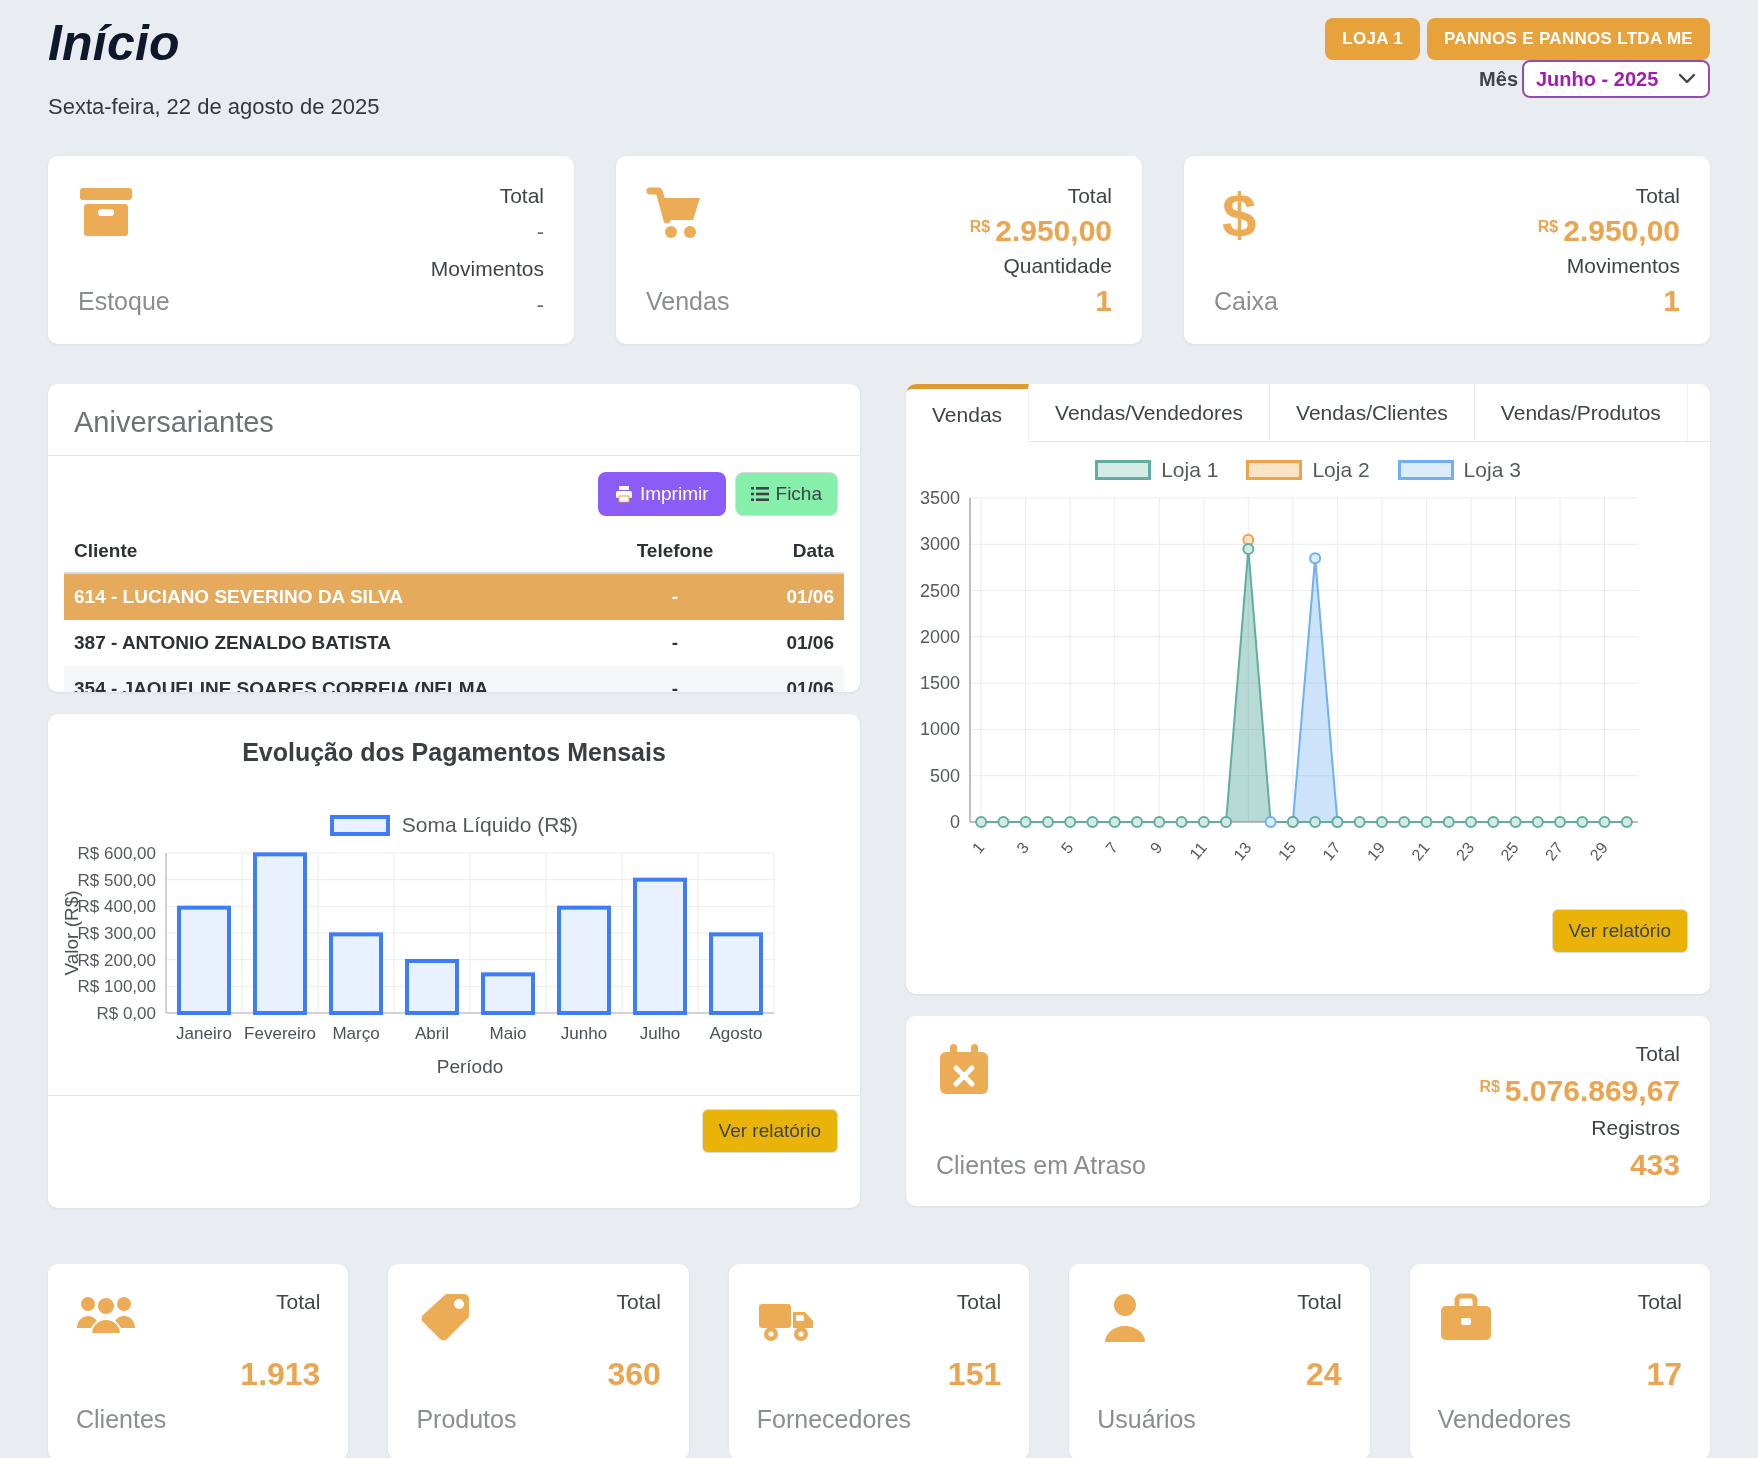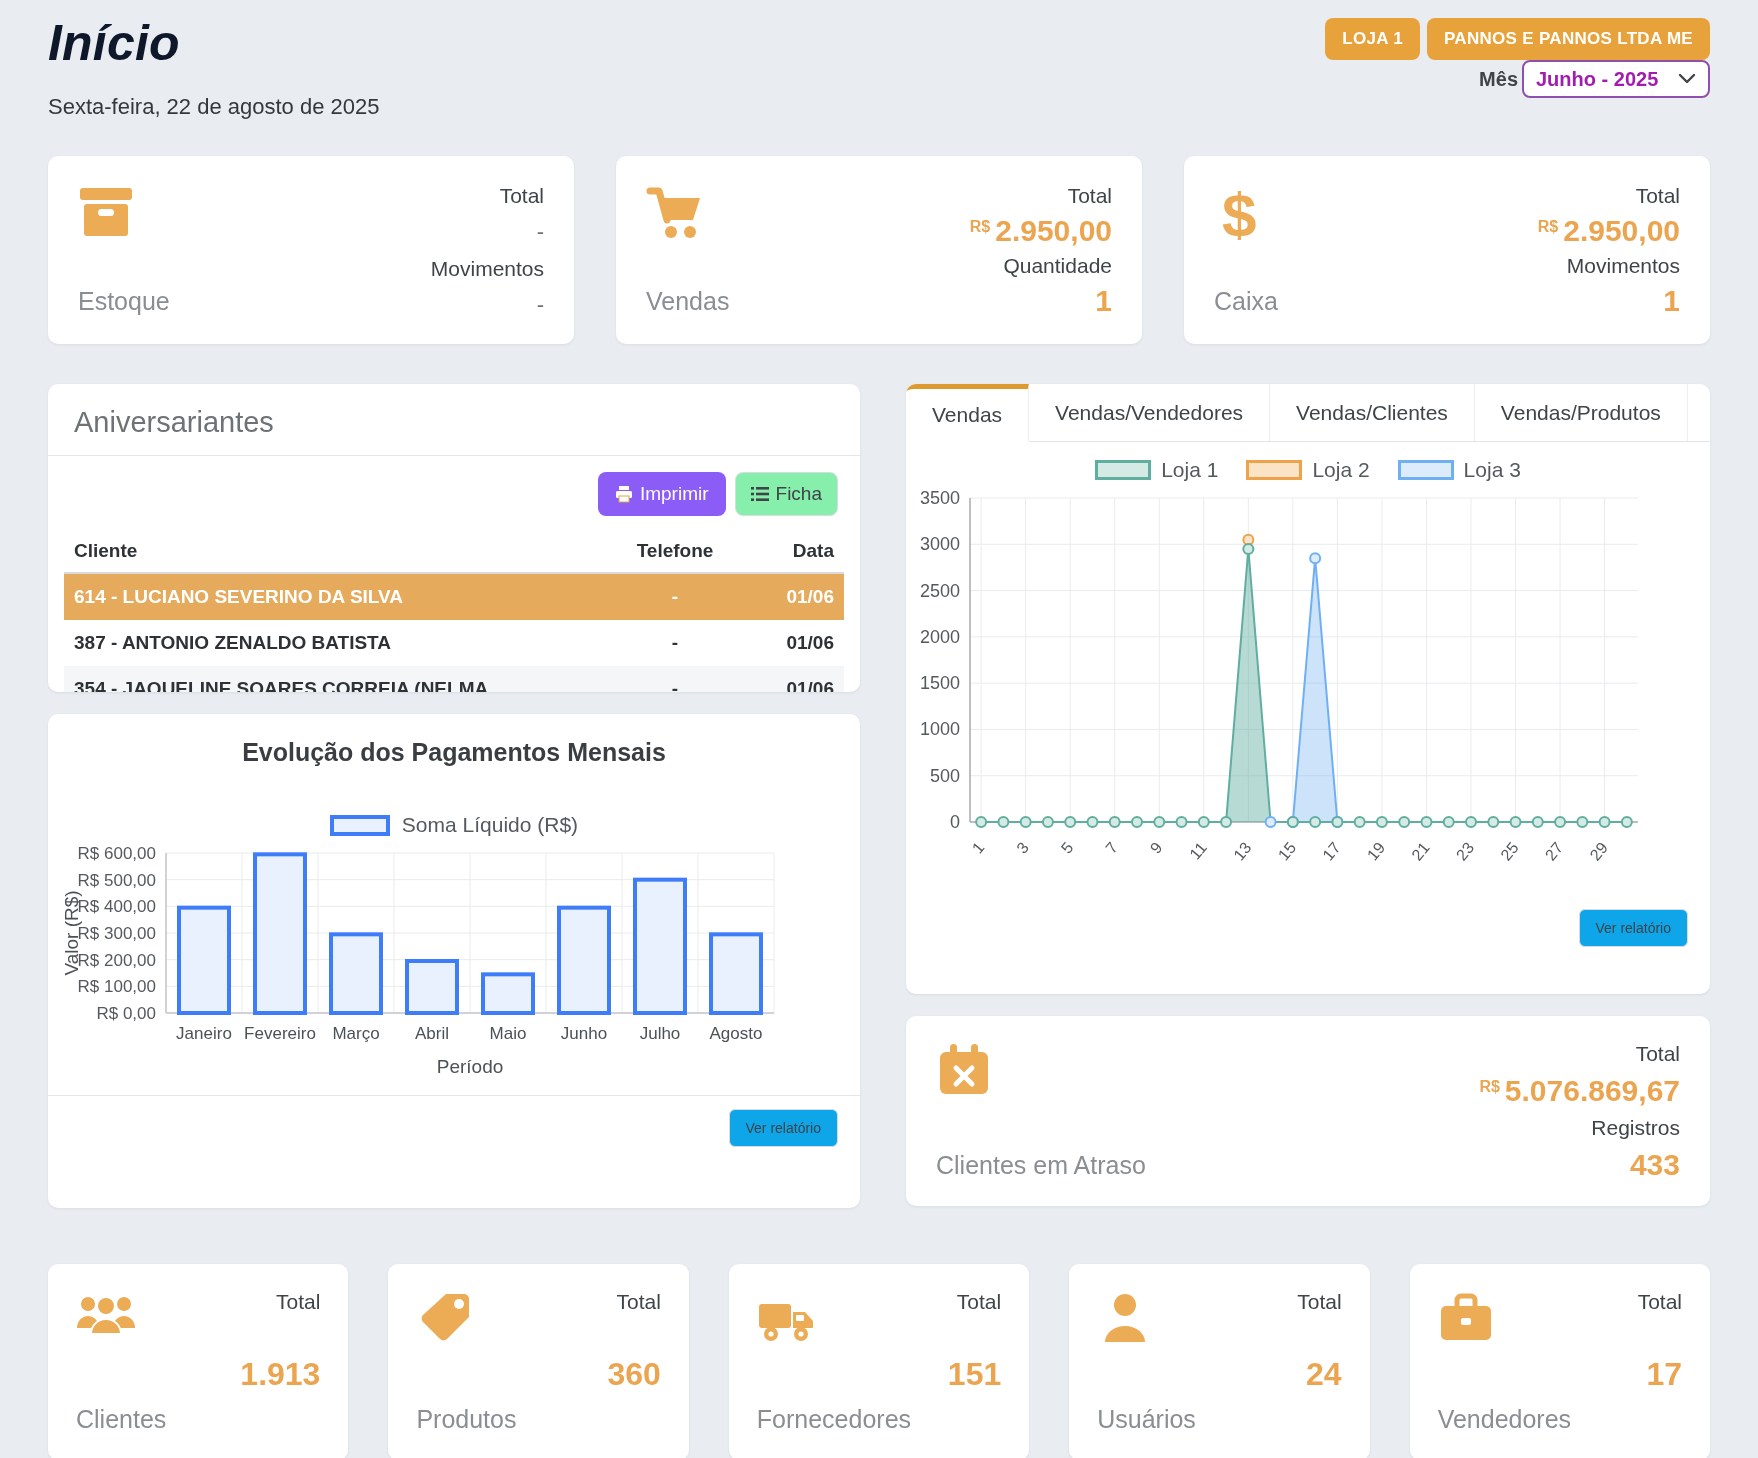--- a/index.html
+++ b/index.html
@@ -70,22 +70,22 @@
     border-right:1px solid #eceef1; cursor:pointer; }
   .tab.active { border-top:5px solid #dd9b2f; border-top-left-radius:8px; background:#fff; margin-bottom:-1px;
     border-bottom:1px solid #fff; }
   
   .payments { margin-top:22px; height:494px; overflow:hidden; }
   .chart-title { text-align:center; font-size:25px; font-weight:700; color:#3a3e42; margin:24px 0 10px; }
   .bar-legend { display:flex; justify-content:center; align-items:center; gap:12px; margin-bottom:8px;margin-top:46px; }
   .bar-swatch { width:60px; height:21px; background:#eaf1fe; border:4px solid #3e7df7; display:inline-block; }
   .bar-legend-label { font-size:21px; color:#55595e; }
   .chart-footer { border-top:1px solid #e3e6e9; padding:13px 22px; display:flex; justify-content:flex-end; }
-  .report-btn { background:#0ea5e9; border:1px solid #d8dbdf; border-radius:6px; color:#3f4448;
-    font-size:14px; padding:10px 16px; cursor:pointer; font-family:inherit; }
+  .report-btn { background:#eab308; border:1px solid #d8dbdf; border-radius:6px; color:#3f4448;
+    font-size:19px; padding:10px 16px; cursor:pointer; font-family:inherit; }
   
   .salescard { height:610px; overflow:hidden; }
   .sales-legend { display:flex; justify-content:center; align-items:center; gap:28px; margin:16px 0 2px; }
   .legend-item { display:flex; align-items:center; gap:10px; }
   .legend-swatch { width:56px; height:20px; display:inline-block; }
   .legend-label { font-size:21px; color:#55595e; }
   
   .late { margin-top:22px; height:190px; padding:26px 30px; display:flex; justify-content:space-between; }
   
   .bottom-row { display:flex; gap:40px; margin-top:56px; }

